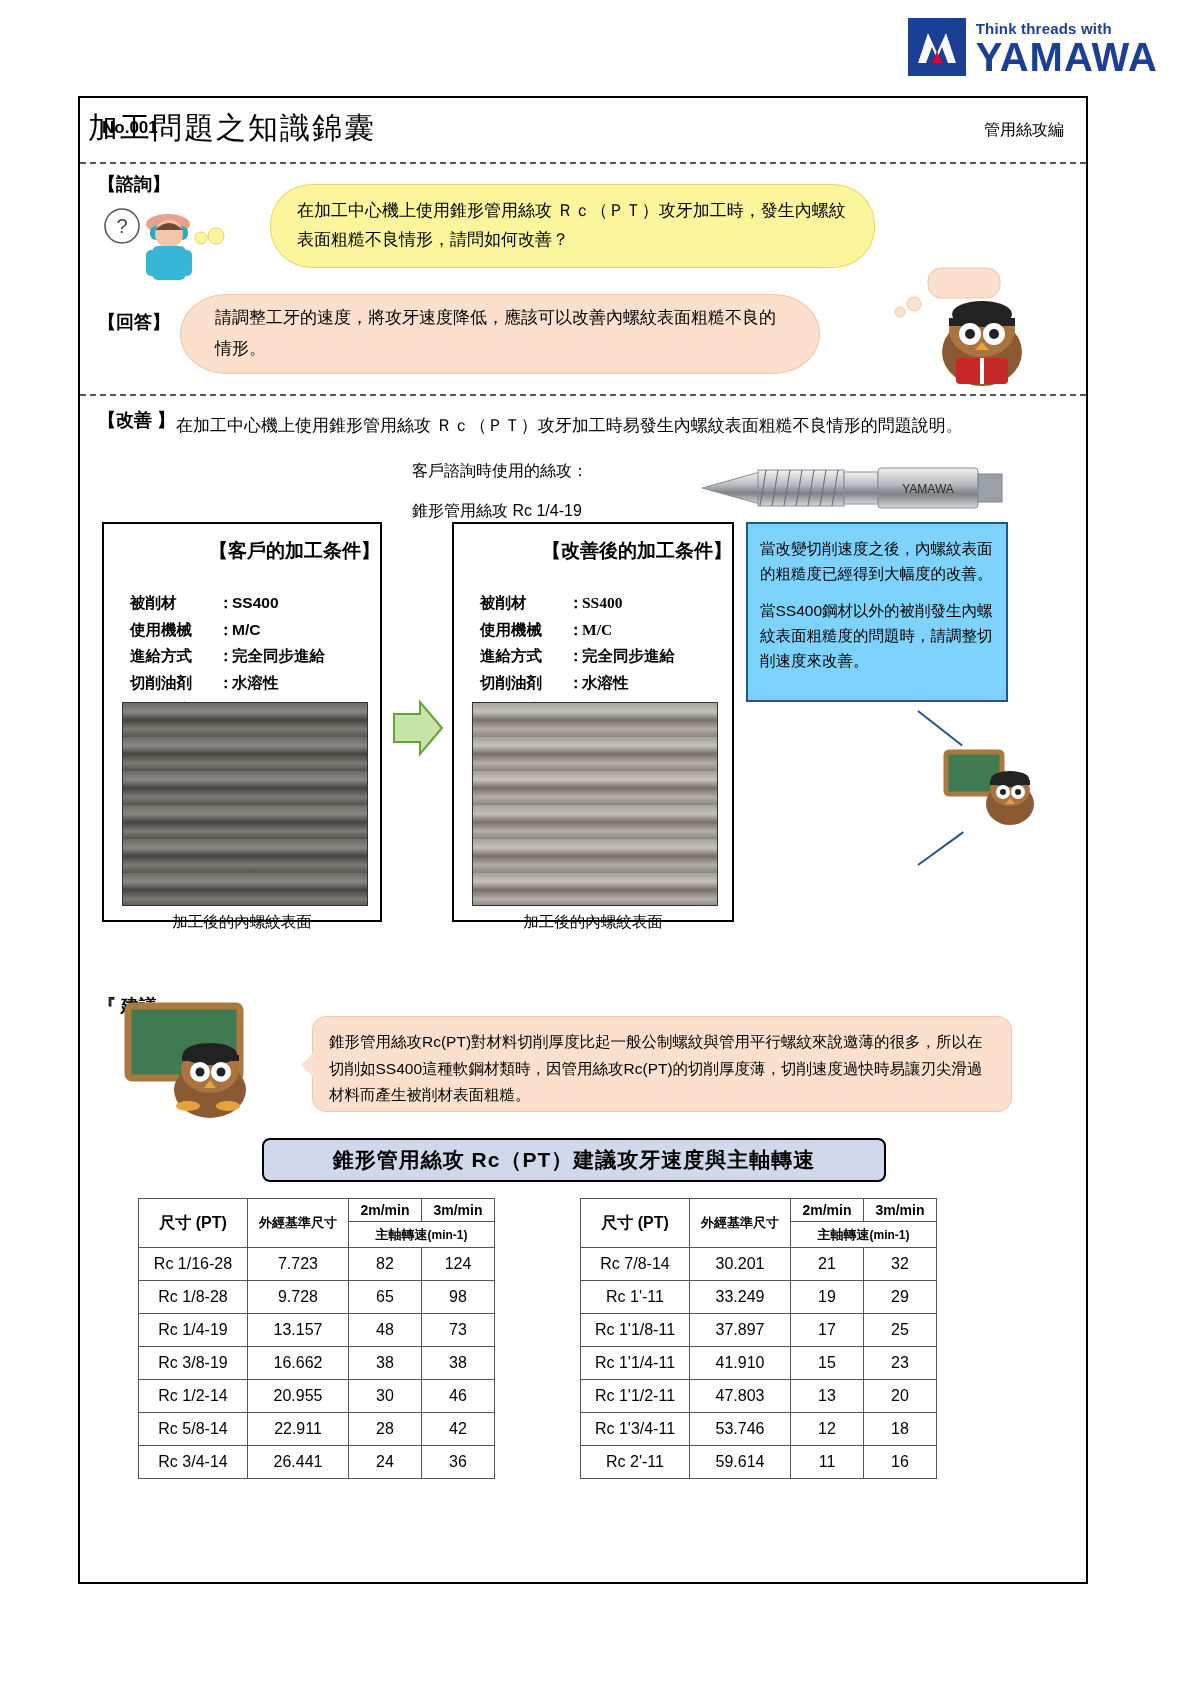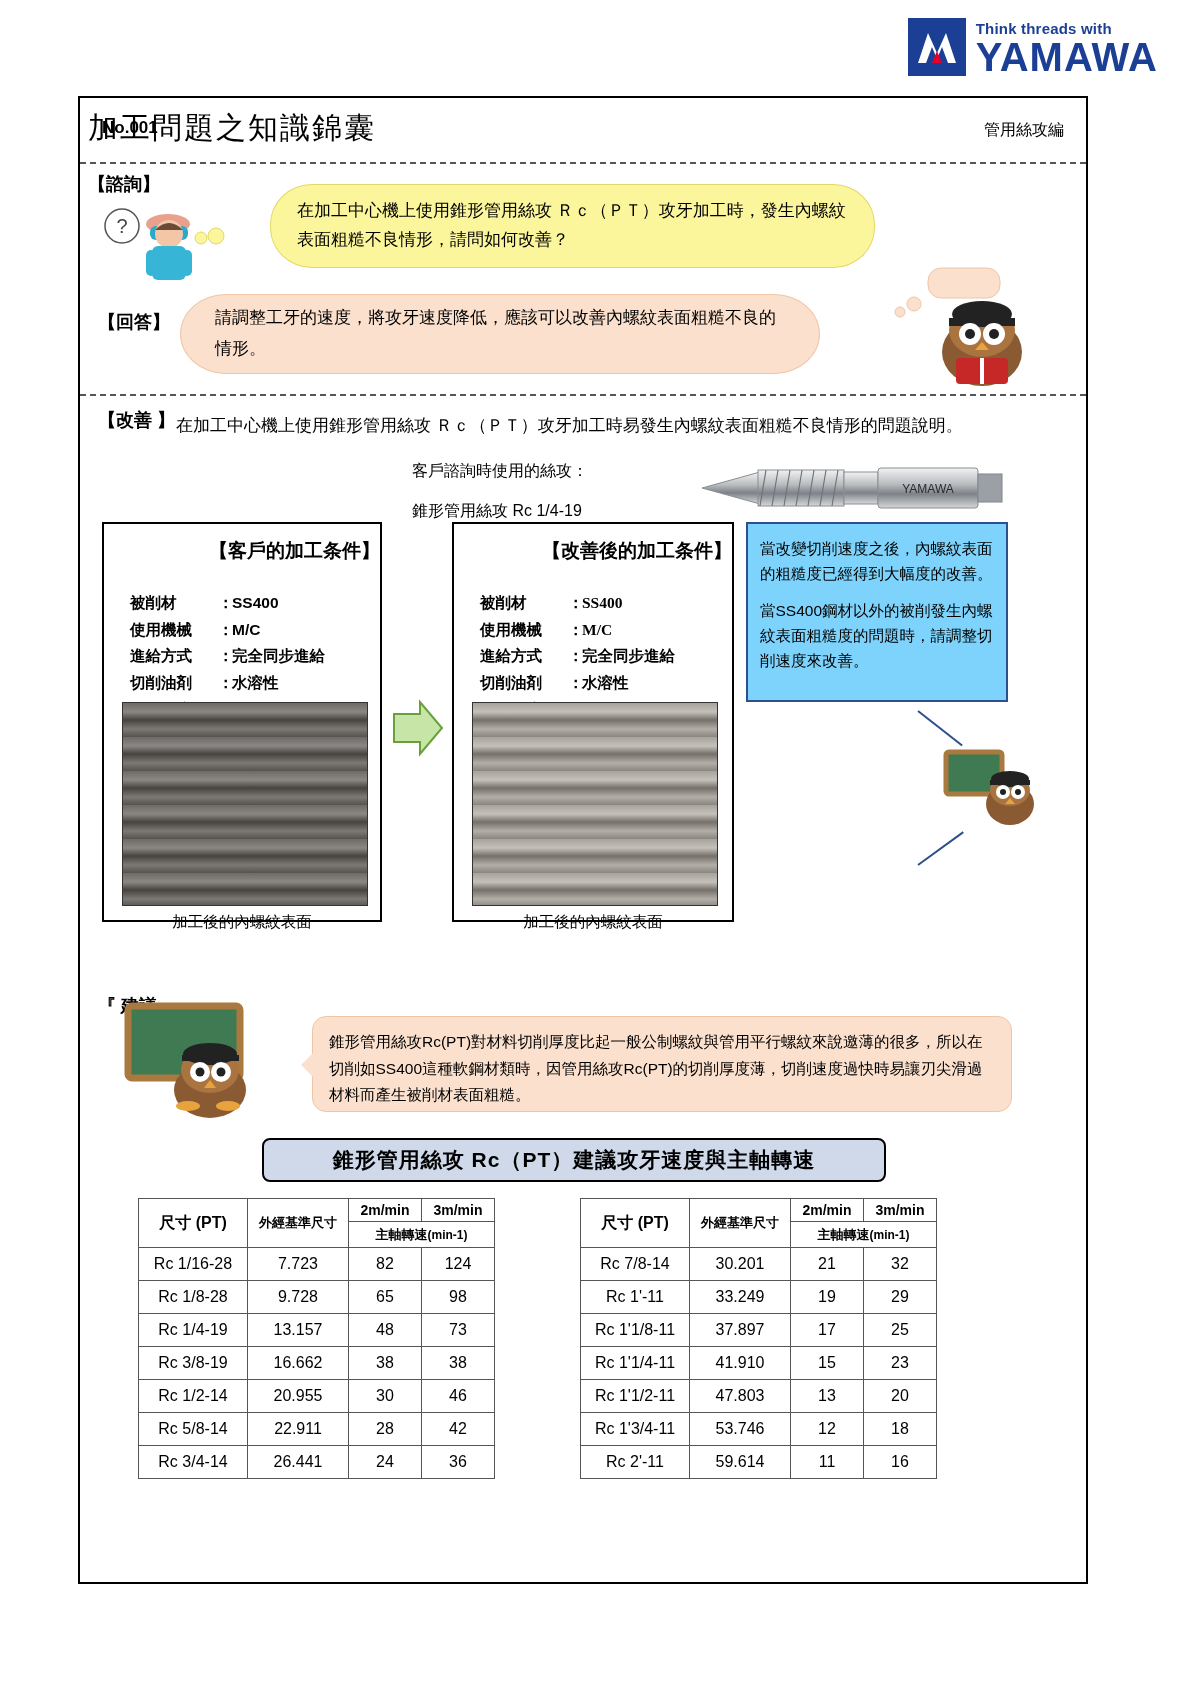--- a/index.html
+++ b/index.html
@@ -145,21 +145,21 @@
 
 <div class="sheet">
 
   <div class="no-label">No.001</div>
   <div class="doc-title">加工問題之知識錦囊</div>
   <div class="doc-cat">管用絲攻編</div>
 
   <div class="divider" style="top:64px;"></div>
   <div class="divider" style="top:296px;"></div>
 
-  <div class="tag-box" style="left:8px;top:74px;">【諮詢】</div>
+  <div class="tag-box" style="left:18px;top:74px;">【諮詢】</div>
 
   <div class="char" style="left:22px;top:106px;">
     <svg width="130" height="82" viewBox="0 0 130 82">
       <circle cx="20" cy="22" r="17" fill="#fff" stroke="#555" stroke-width="1.5"></circle>
       <text x="20" y="29" font-size="20" text-anchor="middle" fill="#444" font-family="Liberation Sans, sans-serif">?</text>
       <ellipse cx="66" cy="20" rx="22" ry="10" fill="#e9a08c"></ellipse>
       <rect x="48" y="22" width="38" height="14" rx="6" fill="#2aa9c9"></rect>
       <circle cx="67" cy="30" r="14" fill="#f4c6a8"></circle>
       <path d="M53 26 q14 -14 28 0 z" fill="#6b4a36"></path>
       <rect x="50" y="42" width="34" height="34" rx="6" fill="#36b5d6"></rect>

